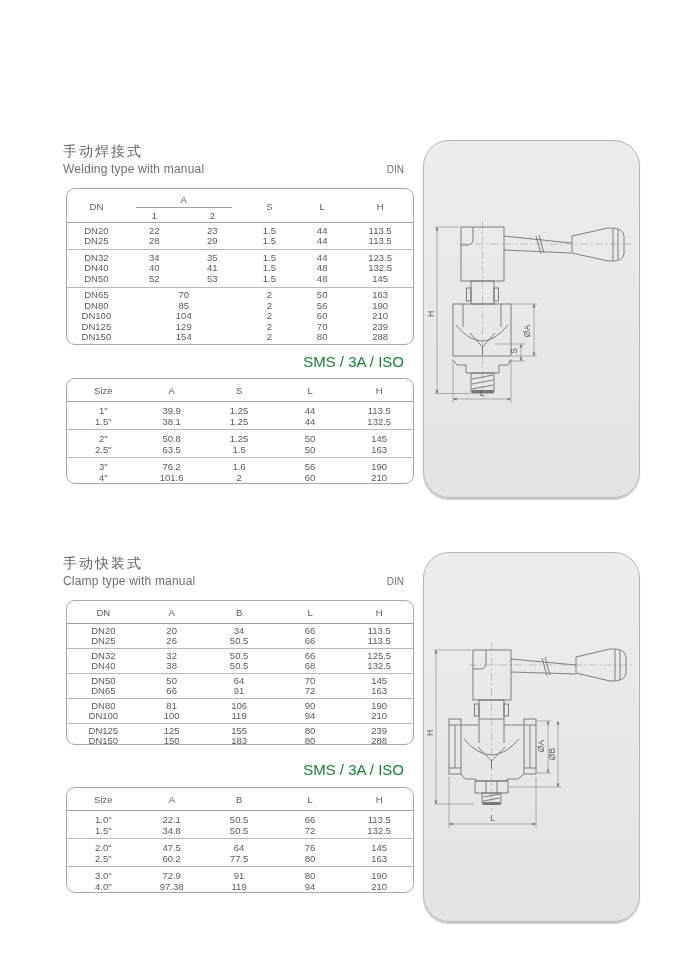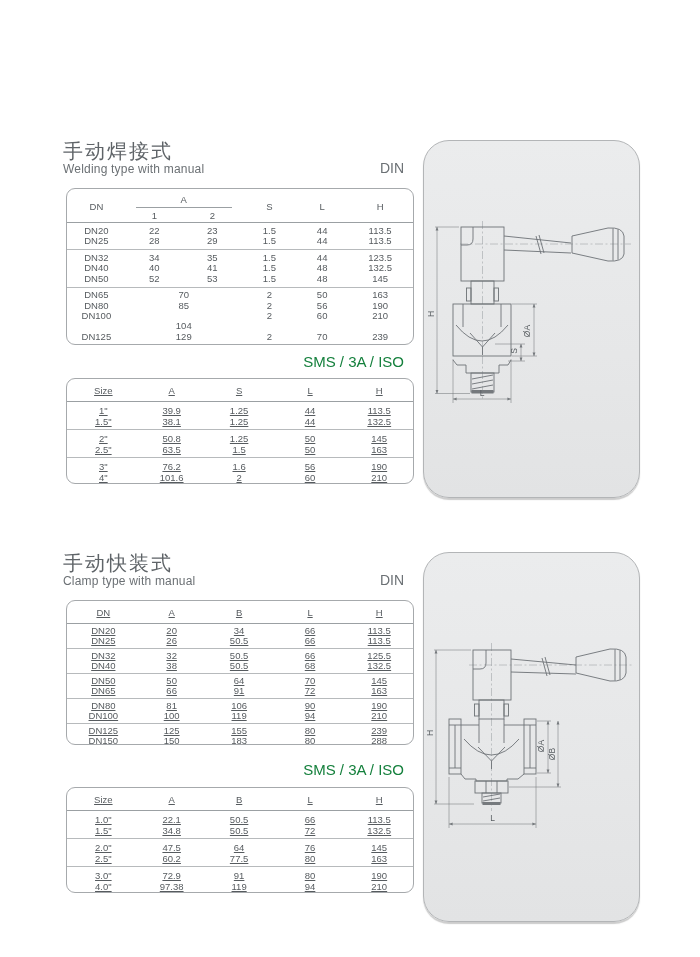--- a/index.html
+++ b/index.html
@@ -4,32 +4,32 @@
 <style>
   * { margin:0; padding:0; box-sizing:border-box; }
   html,body { background:#fff; }
   body {
     width:700px; height:957px; position:relative;
     font-family:"Liberation Sans", sans-serif;
     color:#5d6266; overflow:hidden;
   }
   
   .sec-header { position:absolute; left:63px; width:341px; }
-  .title-zh { font-size:20px; letter-spacing:2px; color:#5f6468; line-height:17px; }
+  .title-zh { font-size:14px; letter-spacing:2px; color:#5f6468; line-height:17px; }
   .title-row { display:flex; justify-content:space-between; align-items:baseline; }
   .title-en { font-size:12px; color:#6b7074; line-height:19px; letter-spacing:.2px; }
-  .std-label { font-size:14px; color:#6b7074; }
+  .std-label { font-size:10px; color:#6b7074; }
   .sms-label { position:absolute; left:63px; width:341px; text-align:right;
                font-size:15px; color:#15803d; }
   
   .tbl { position:absolute; left:66px; width:348px; background:#fff;
          border:1px solid #a6a9ac; border-radius:9px; overflow:hidden;
          font-size:9.5px; color:#565b5f; }
   .g6 { display:grid; grid-template-columns:17% 16.5% 17% 16% 14.5% 19%; }
-  .g5 { display:grid; grid-template-columns:21% 18.5% 20.5% 20.5% 19.5%;text-decoration:underline; }
+  .g5 { display:grid; grid-template-columns:21% 18.5% 20.5% 20.5% 19.5%; }
   .thead-std { height:23px; align-items:center; border-bottom:1.5px solid #9ba0a3; }
   .thead-std .hc { text-align:center; }
   .thead-split { grid-template-rows:17px 14px; border-bottom:1.5px solid #9ba0a3; padding-top:2px; }
   .thead-split .hc { display:flex; align-items:center; justify-content:center; }
   .hs-dn { grid-row:1/3; grid-column:1; }
   .hs-a  { grid-row:1; grid-column:2/4; border-bottom:1px solid #9ba0a3; margin:0 10px; }
   .hs-1  { grid-row:2; grid-column:2; }
   .hs-2  { grid-row:2; grid-column:3; }
   .hs-s  { grid-row:1/3; grid-column:4; }
   .hs-l  { grid-row:1/3; grid-column:5; }
@@ -126,21 +126,21 @@
       </div>
       <div class="trow g6">
         <div class="c" style="grid-column: 1;">DN80</div>
         <div class="c" style="grid-column: 2 / span 2;">85</div>
         <div class="c" style="grid-column: 4;">2</div>
         <div class="c" style="grid-column: 5;">56</div>
         <div class="c" style="grid-column: 6;">190</div>
       </div>
       <div class="trow g6">
         <div class="c" style="grid-column: 1;">DN100</div>
-        <div class="c" style="grid-column: 2 / span 2; margin-top: 10px;">104</div>
+        <div class="c" style="grid-column: 2 / span 2;">104</div>
         <div class="c" style="grid-column: 4;">2</div>
         <div class="c" style="grid-column: 5;">60</div>
         <div class="c" style="grid-column: 6;">210</div>
       </div>
       <div class="trow g6">
         <div class="c" style="grid-column: 1;">DN125</div>
         <div class="c" style="grid-column: 2 / span 2;">129</div>
         <div class="c" style="grid-column: 4;">2</div>
         <div class="c" style="grid-column: 5;">70</div>
         <div class="c" style="grid-column: 6;">239</div>

